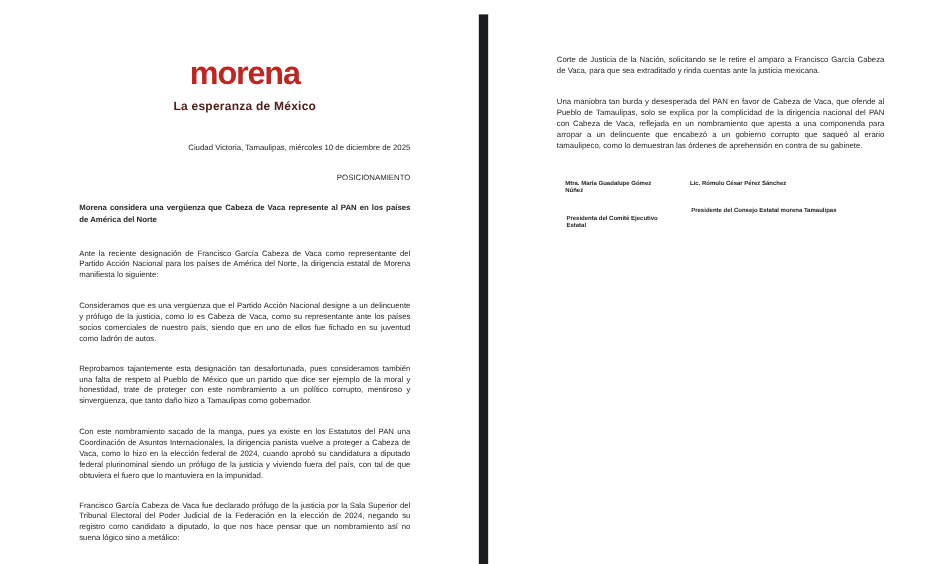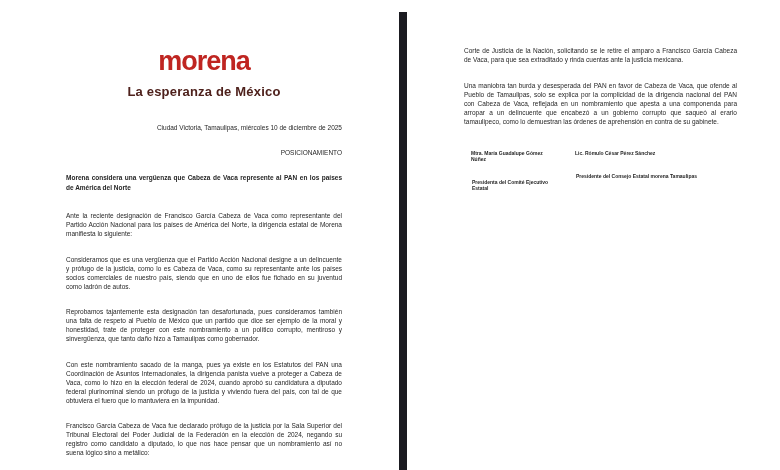--- a/index.html
+++ b/index.html
@@ -17,21 +17,21 @@
   .page-left{width:387px;padding:28px 53px 0 50px;}
   .divider{width:7px;height:100%;background:var(--divider);flex:0 0 auto;}
   .page-right{flex:1;padding:30px 43px 0 53px;}
 
   .logo{text-align:center;margin:0 0 13px 0;}
   .logo .brand{
     font-size:27px;font-weight:bold;letter-spacing:-1px;line-height:1;
     color:var(--brand);
   }
   .logo .tagline{
-    font-size:13px;font-weight:bold;letter-spacing:.2px;margin-top:1px;
+    font-size:10px;font-weight:bold;letter-spacing:.2px;margin-top:1px;
     color:var(--tagline);
   }
 
   .dateline{font-size:6.5px;text-align:right;margin:6px 0 0;}
   .kicker{font-size:6.5px;text-align:right;margin:10px 0 0;}
   .headline{
     font-size:6.5px;font-weight:bold;text-align:justify;line-height:9.5px;
     margin:9px 0 11px;
   }
   .body-p{

